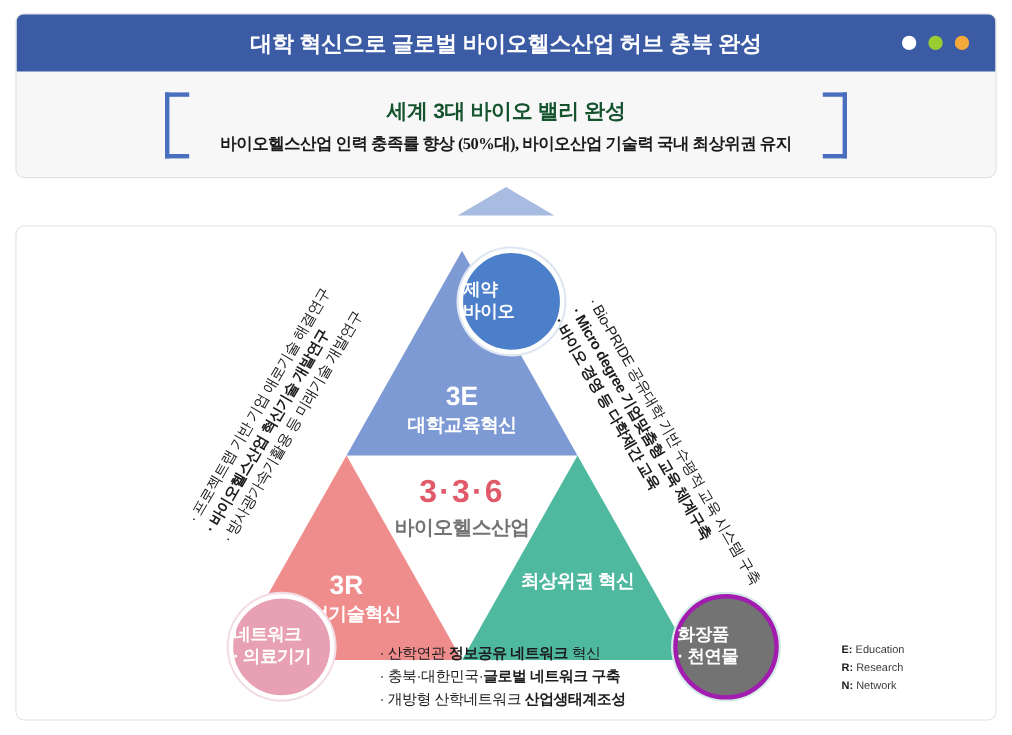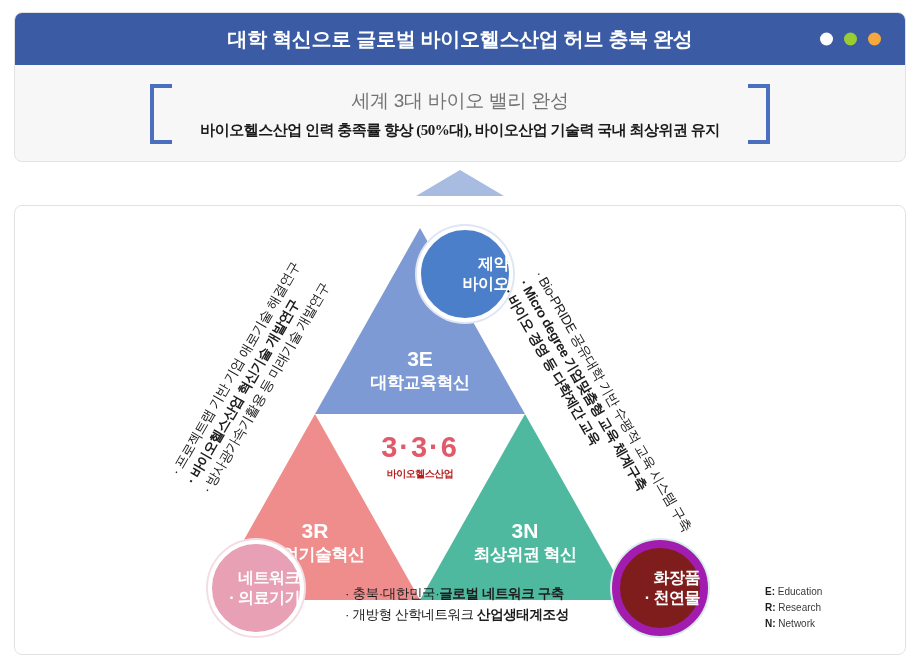--- a/index.html
+++ b/index.html
@@ -43,21 +43,21 @@
     padding:0 54px;
   }
   .bracket{
     position:absolute;top:50%;transform:translateY(-50%);
     width:22px;height:60px;border:4px solid #4a6fbe;
     box-sizing:border-box;
   }
   .bracket.left{left:4px;border-right:none;}
   .bracket.right{right:4px;border-left:none;}
   #subtitle-main{
-    color:#737373;font-size:19px;font-weight:normal;margin-bottom:7px;letter-spacing:-0.3px;
+    color:#14532d;font-size:19px;font-weight:bold;margin-bottom:7px;letter-spacing:-0.3px;
   }
   #subtitle-sub{
     color:#1a1a1a;font-size:15px;font-weight:bold;letter-spacing:-0.5px;font-family:Liberation Serif, serif;
   }
 
   
   #up-arrow{
     position:absolute;left:50%;top:170px;transform:translateX(-50%);
     width:0;height:0;
     border-left:44px solid transparent;
@@ -97,59 +97,59 @@
     left:210px;top:186px;
     border-left:105px solid transparent;
     border-right:105px solid transparent;
     border-bottom:186px solid #4fb9a0;
   }
 
   .tri-label{
     position:absolute;text-align:center;color:#ffffff;
     font-weight:bold;line-height:1.25;white-space:nowrap;
   }
-  .tri-code{font-size:21px;}
+  .tri-code{font-size:24px;}
   .tri-name{font-size:17px;letter-spacing:-0.5px;}
 
   #label-top{left:105px;top:118px;width:210px;}
   #label-left{left:0px;top:290px;width:210px;}
   #label-right{left:210px;top:290px;width:210px;}
 
   
   #center-block{
     position:absolute;left:110px;top:205px;width:200px;text-align:center;
   }
   #center-333{
     font-size:29px;font-weight:bold;color:#e05a6a;letter-spacing:2px;
     line-height:1;margin-bottom:5px;
   }
   .center-sub{
-    font-size:10px;color:#b91c1c;font-weight:bold;line-height:1.35;letter-spacing:-0.5px;
+    font-size:18px;color:#737373;font-weight:bold;line-height:1.35;letter-spacing:-0.5px;
   }
 
   
   .node{
     position:absolute;border-radius:50%;
-    display:flex;flex-direction:column;align-items:flex-end;justify-content:center;
+    display:flex;flex-direction:column;align-items:flex-start;justify-content:center;
     color:#ffffff;font-weight:bold;font-size:16px;line-height:1.25;
     box-sizing:border-box;letter-spacing:-0.5px;text-align:center;
   }
   #node-top{
     left:417px;top:226px;width:96px;height:96px;
     background:#4c7fc9;border:4px solid #ffffff;
     box-shadow:0 0 0 2px #dfe6f3;
   }
   #node-left{
     left:208px;top:540px;width:96px;height:96px;
     background:#e8a0b4;border:4px solid #ffffff;
     box-shadow:0 0 0 2px #f3dde4;
   }
   #node-right{
     left:612px;top:540px;width:96px;height:96px;
-    background:#7f1d1d;border:8px solid #a21caf;
+    background:#737373;border:4px solid #a21caf;
     box-shadow:0 0 0 2px #d5ece7;
   }
 
   
   .diag{
     position:absolute;font-size:13.5px;color:#1c1c1c;white-space:nowrap;
     letter-spacing:-0.4px;line-height:1.2;
   }
 
   
@@ -220,21 +220,20 @@
     <div class="tri-code">3E</div>
     <div class="tri-name">대학교육혁신</div>
   </div>
 
   <div class="tri-label" id="label-left">
     <div class="tri-code">3R</div>
     <div class="tri-name">산업기술혁신</div>
   </div>
 
   <div class="tri-label" id="label-right">
-    <div class="tri-code">3N</div>
     <div class="tri-name">최상위권 혁신</div>
   </div>
 
   <div id="center-block">
     <div id="center-333">3·3·6</div>
     <div class="center-sub">바이오헬스산업</div>
   </div>
 </div>
 
 <div class="node" id="node-top">
@@ -259,20 +258,23 @@
 </div>
 
 <div id="diag-right-group">
   <div class="diag">· Bio-PRIDE 공유대학 기반 수평적 교육 시스템 구축</div>
   <div class="diag" style="font-weight:bold;">· Micro degree 기업맞춤형 교육 체계구축</div>
   <div class="diag" style="font-weight:bold;">· 바이오 경영 등 다학제간 교육</div>
 </div>
 
 <div id="bottom-list">
   <div>
+    <span>· 산학연관 </span><b>정보공유 네트워크</b><span> 혁신</span>
+  </div>
+  <div>
     <span>· 충북·대한민국·</span><b>글로벌 네트워크 구축</b><span></span>
   </div>
   <div>
     <span>· 개방형 산학네트워크 </span><b>산업생태계조성</b><span></span>
   </div>
 </div>
 
 <div id="legend">
   <div>
     <span class="key">E:</span><span> Education</span>

